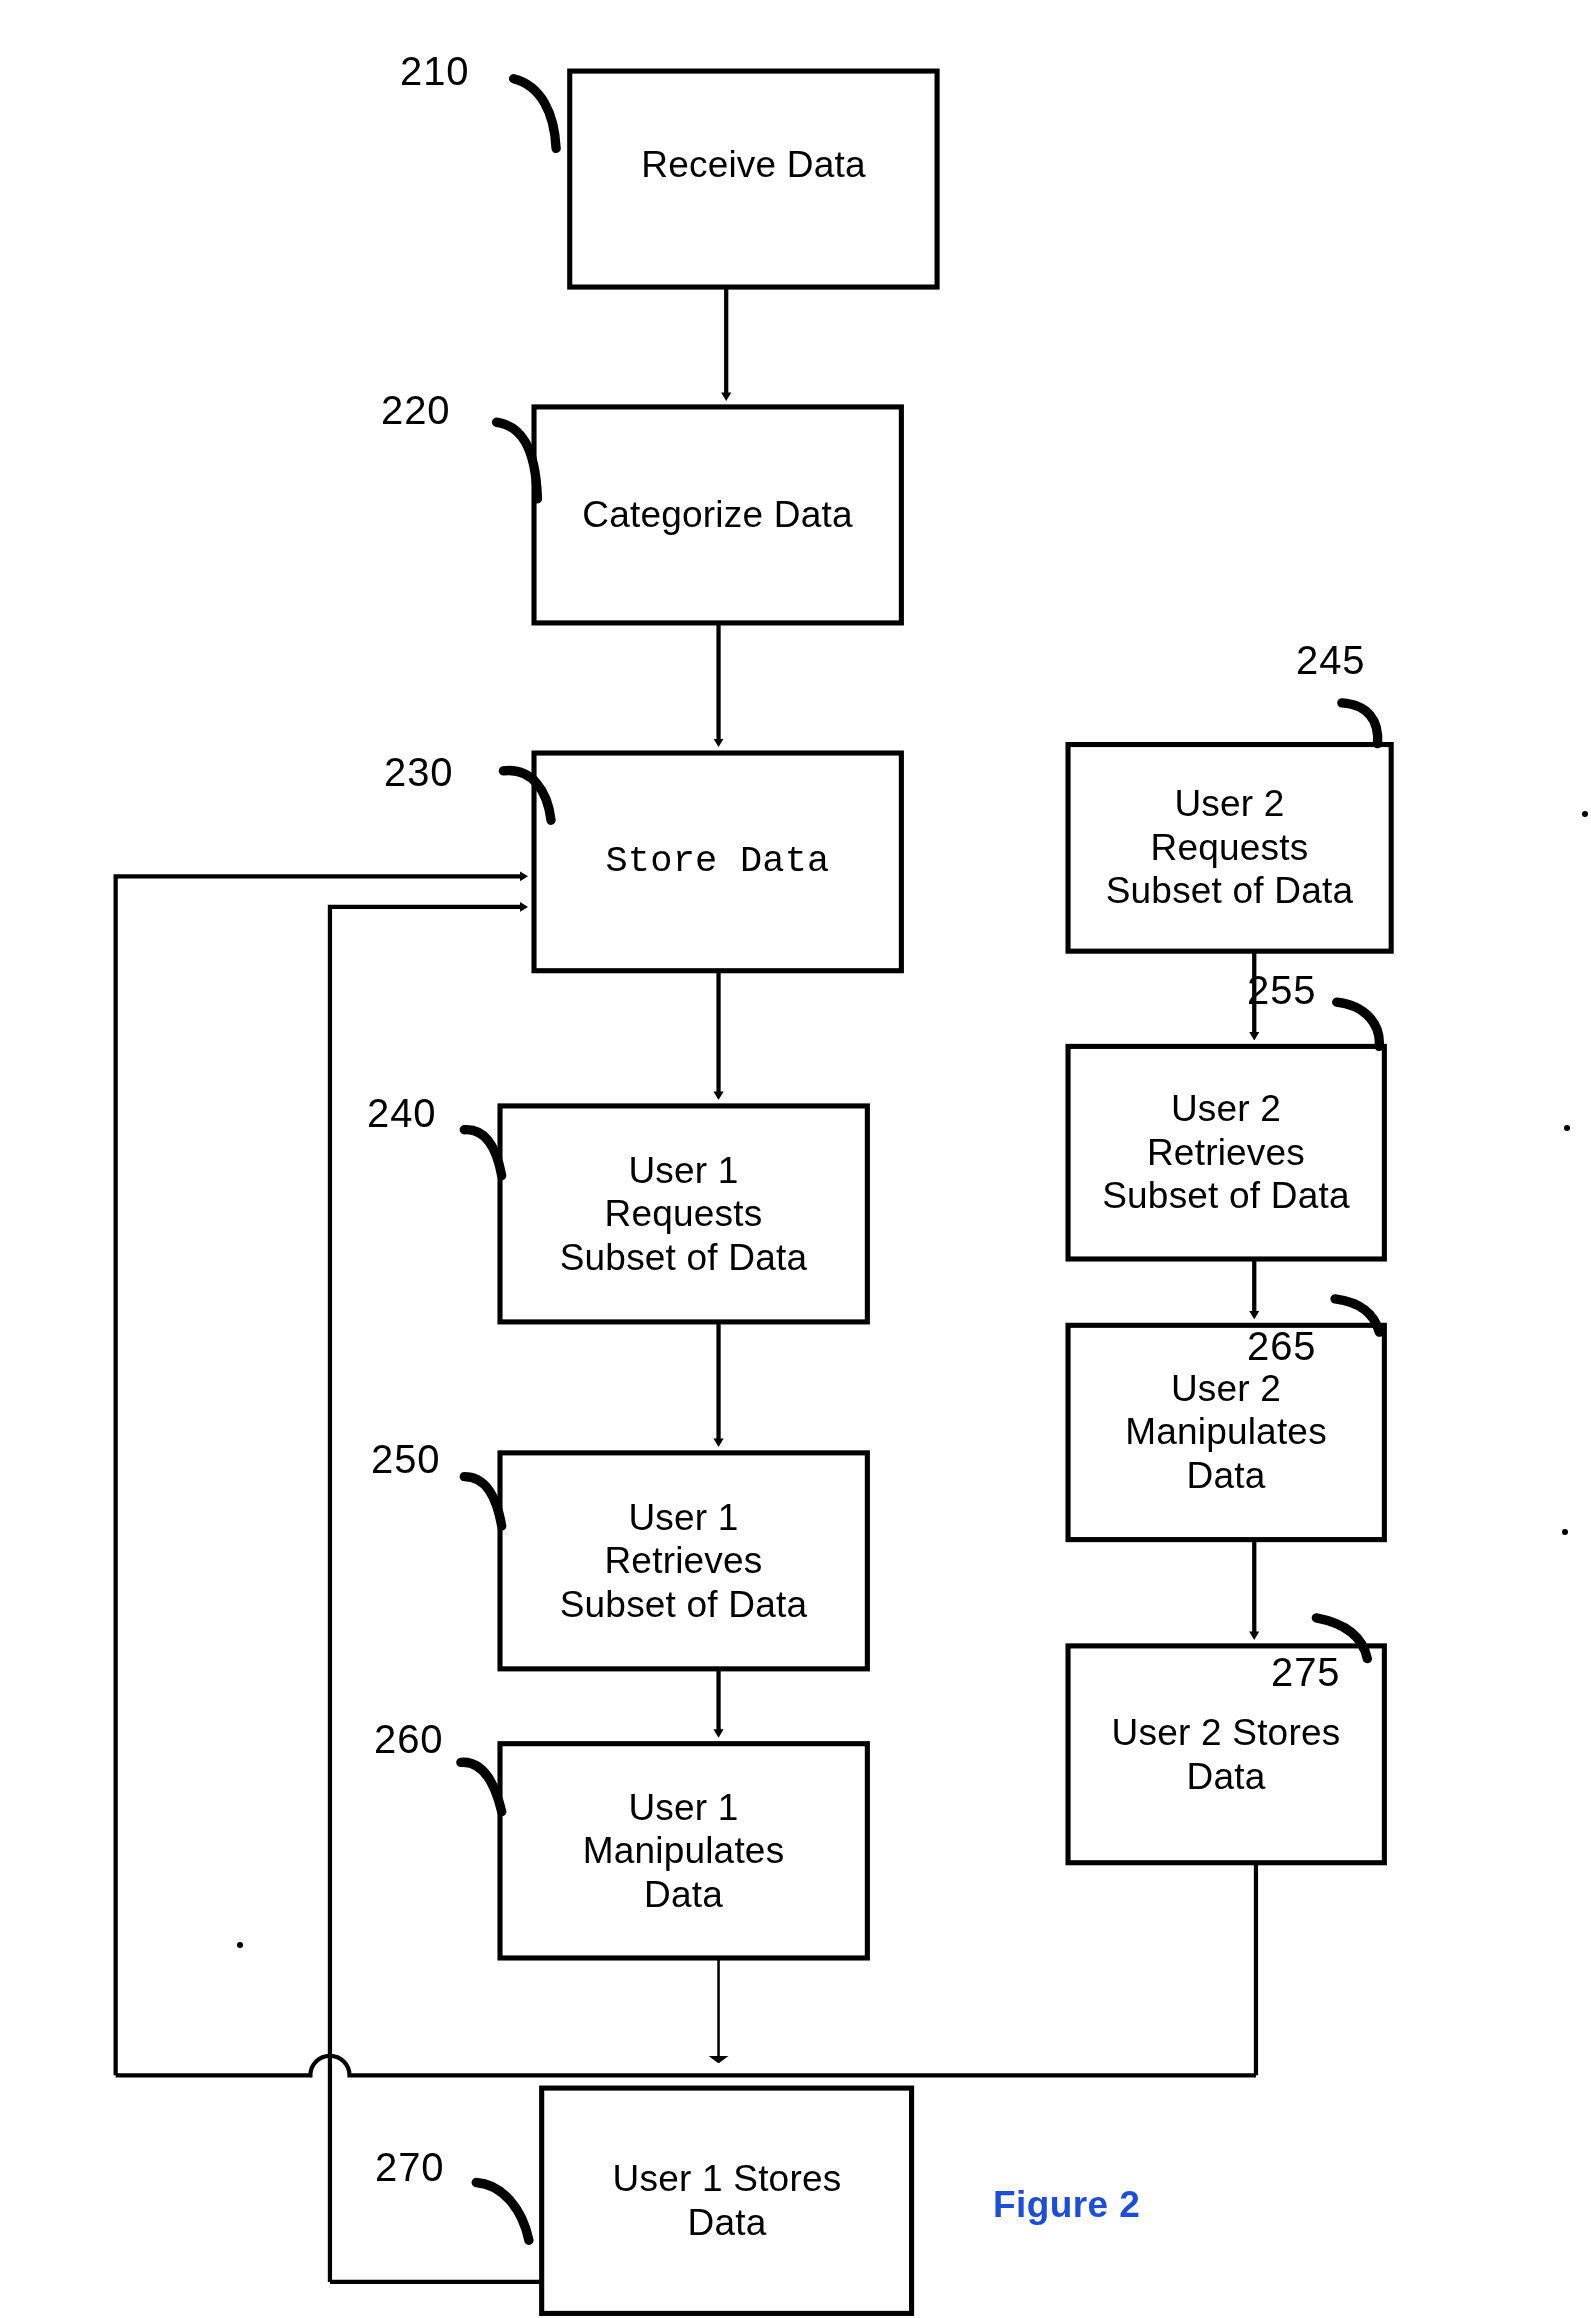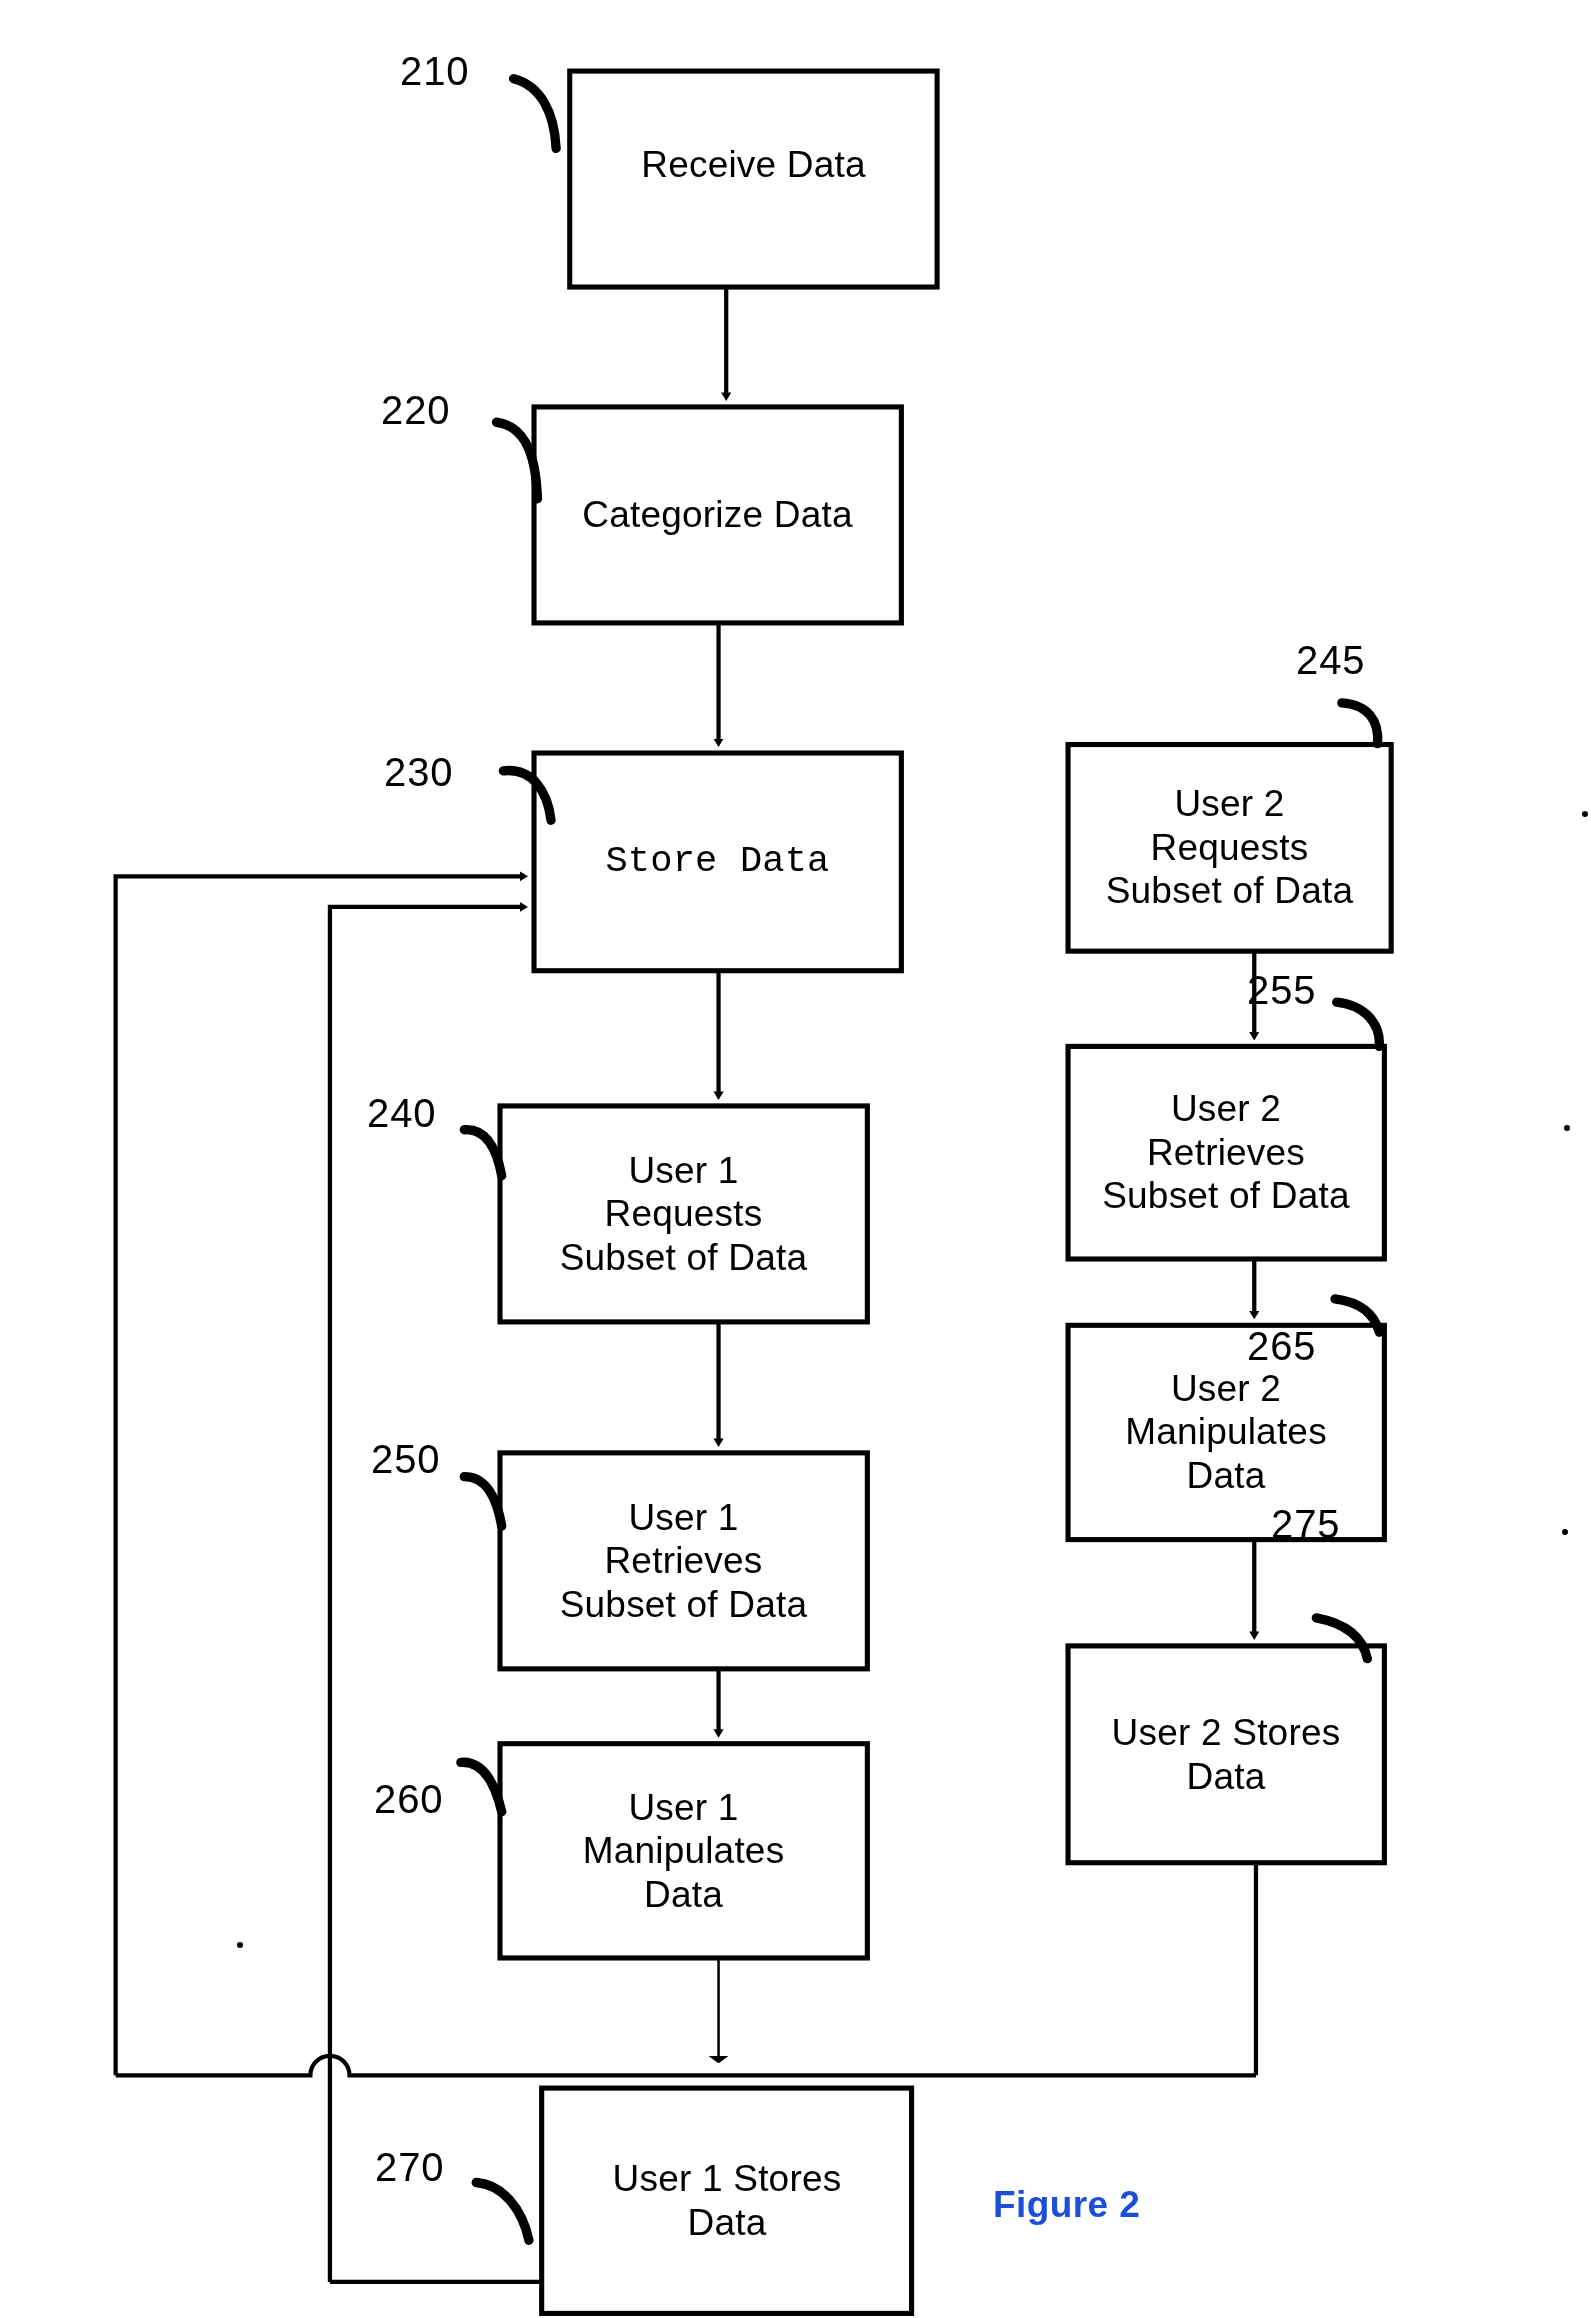--- a/index.html
+++ b/index.html
@@ -167,27 +167,27 @@
 Manipulates
 Data</div>
   <div class="node-label" style="left:1068px; top:1646px; width:316px; height:217px;">User 2 Stores
 Data</div>
 
   <div class="ref-num" style="left:400px; top:51px;">210</div>
   <div class="ref-num" style="left:381px; top:390px;">220</div>
   <div class="ref-num" style="left:384px; top:752px;">230</div>
   <div class="ref-num" style="left:367px; top:1093px;">240</div>
   <div class="ref-num" style="left:371px; top:1439px;">250</div>
-  <div class="ref-num" style="left:374px; top:1779px;">260</div>
+  <div class="ref-num" style="left:374px; top:1719px;">260</div>
   <div class="ref-num" style="left:375px; top:2147px;">270</div>
 
   <div class="ref-num" style="left:1248px; top:640px;margin-left:48px;">245</div>
   <div class="ref-num" style="left:1247px; top:970px;">255</div>
   <div class="ref-num" style="left:1247px; top:1326px;">265</div>
-  <div class="ref-num" style="left:1271px; top:1504px;">275</div>
+  <div class="ref-num" style="left:1271px; top:1652px;">275</div>
 
   <div class="fig-caption" style="left:993px; top:2186px;">Figure 2</div>
 
   <div class="speck" style="left:1582px; top:811px;  width:6px; height:6px;"></div>
   <div class="speck" style="left:1564px; top:1125px; width:6px; height:6px;"></div>
   <div class="speck" style="left:1562px; top:1529px; width:6px; height:6px;"></div>
   <div class="speck" style="left:237px;  top:1942px; width:6px; height:6px;"></div>
 
 </div>
 

